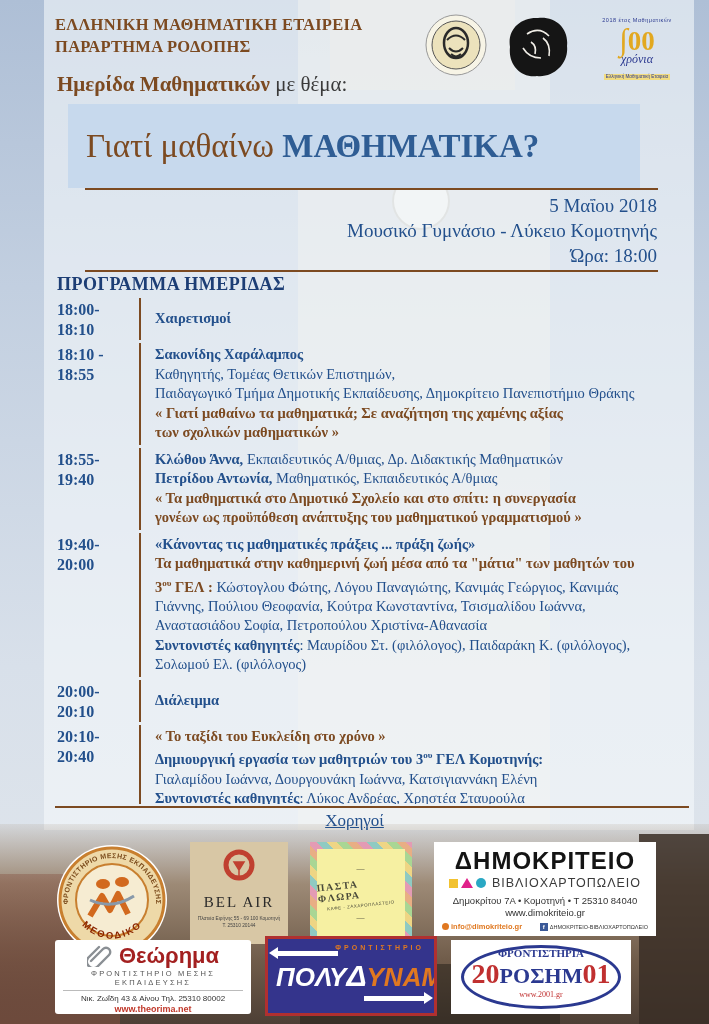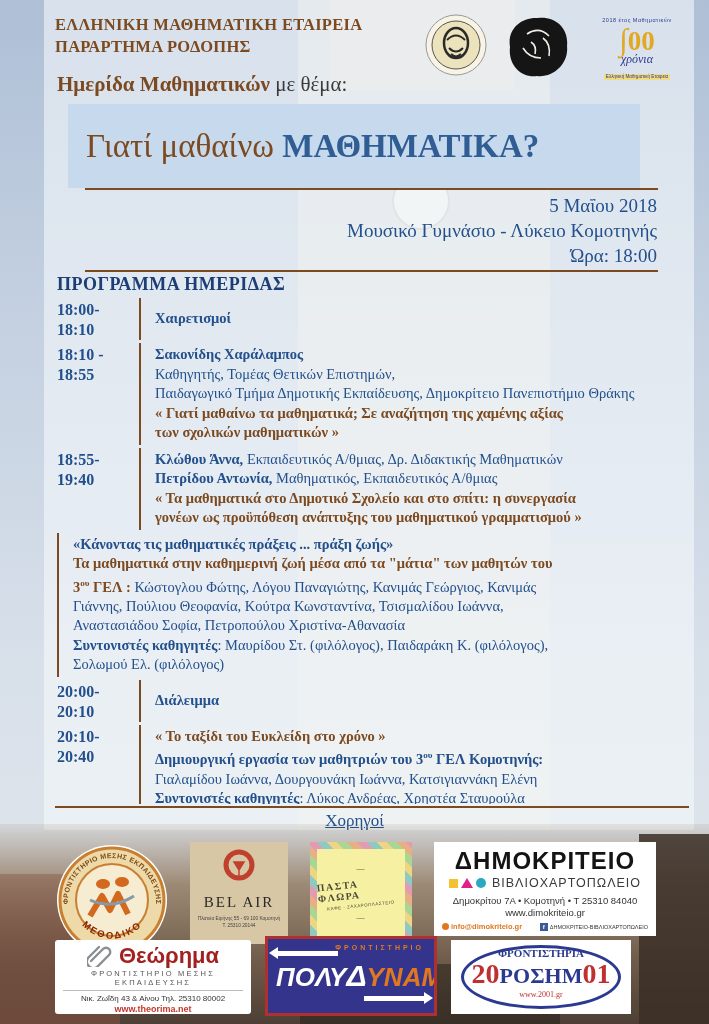--- a/index.html
+++ b/index.html
@@ -226,20 +226,24 @@
           <div>19:40</div>
         </div>
         <div class="prog-content">
           <div class="prog-line"><span class="seg bb">Κλώθου Άννα, </span><span class="seg bl">Εκπαιδευτικός Α/θμιας, Δρ. Διδακτικής Μαθηματικών</span></div>
           <div class="prog-line"><span class="seg bb">Πετρίδου Αντωνία, </span><span class="seg bl">Μαθηματικός, Εκπαιδευτικός Α/θμιας</span></div>
           <div class="prog-line"><span class="seg bbr">« Τα μαθηματικά στο Δημοτικό Σχολείο και στο σπίτι: η συνεργασία</span></div>
           <div class="prog-line"><span class="seg bbr">γονέων ως προϋπόθεση ανάπτυξης του μαθηματικού γραμματισμού »</span></div>
         </div>
       </div>
       <div class="prog-row">
+        <div class="prog-time">
+          <div>19:40-</div>
+          <div>20:00</div>
+        </div>
         <div class="prog-content">
           <div class="prog-line"><span class="seg bb">«Κάνοντας τις μαθηματικές πράξεις ... πράξη ζωής»</span></div>
           <div class="prog-line"><span class="seg bbr">Τα μαθηματικά στην καθημερινή ζωή μέσα από τα "μάτια" των μαθητών του</span></div>
           <div class="prog-line"><span class="seg bbr">3</span><sup class="seg bbr">ου</sup><span class="seg bbr"> ΓΕΛ : </span><span class="seg bl">Κώστογλου Φώτης, Λόγου Παναγιώτης, Κανιμάς Γεώργιος, Κανιμάς</span></div>
           <div class="prog-line"><span class="seg bl">Γιάννης, Πούλιου Θεοφανία, Κούτρα Κωνσταντίνα, Τσισμαλίδου Ιωάννα,</span></div>
           <div class="prog-line"><span class="seg bl">Αναστασιάδου Σοφία, Πετροπούλου Χριστίνα-Αθανασία</span></div>
           <div class="prog-line"><span class="seg bb">Συντονιστές καθηγητές</span><span class="seg bl">: Μαυρίδου Στ. (φιλόλογος), Παιδαράκη Κ. (φιλόλογος),</span></div>
           <div class="prog-line"><span class="seg bl">Σολωμού Ελ. (φιλόλογος)</span></div>
         </div>
       </div>

